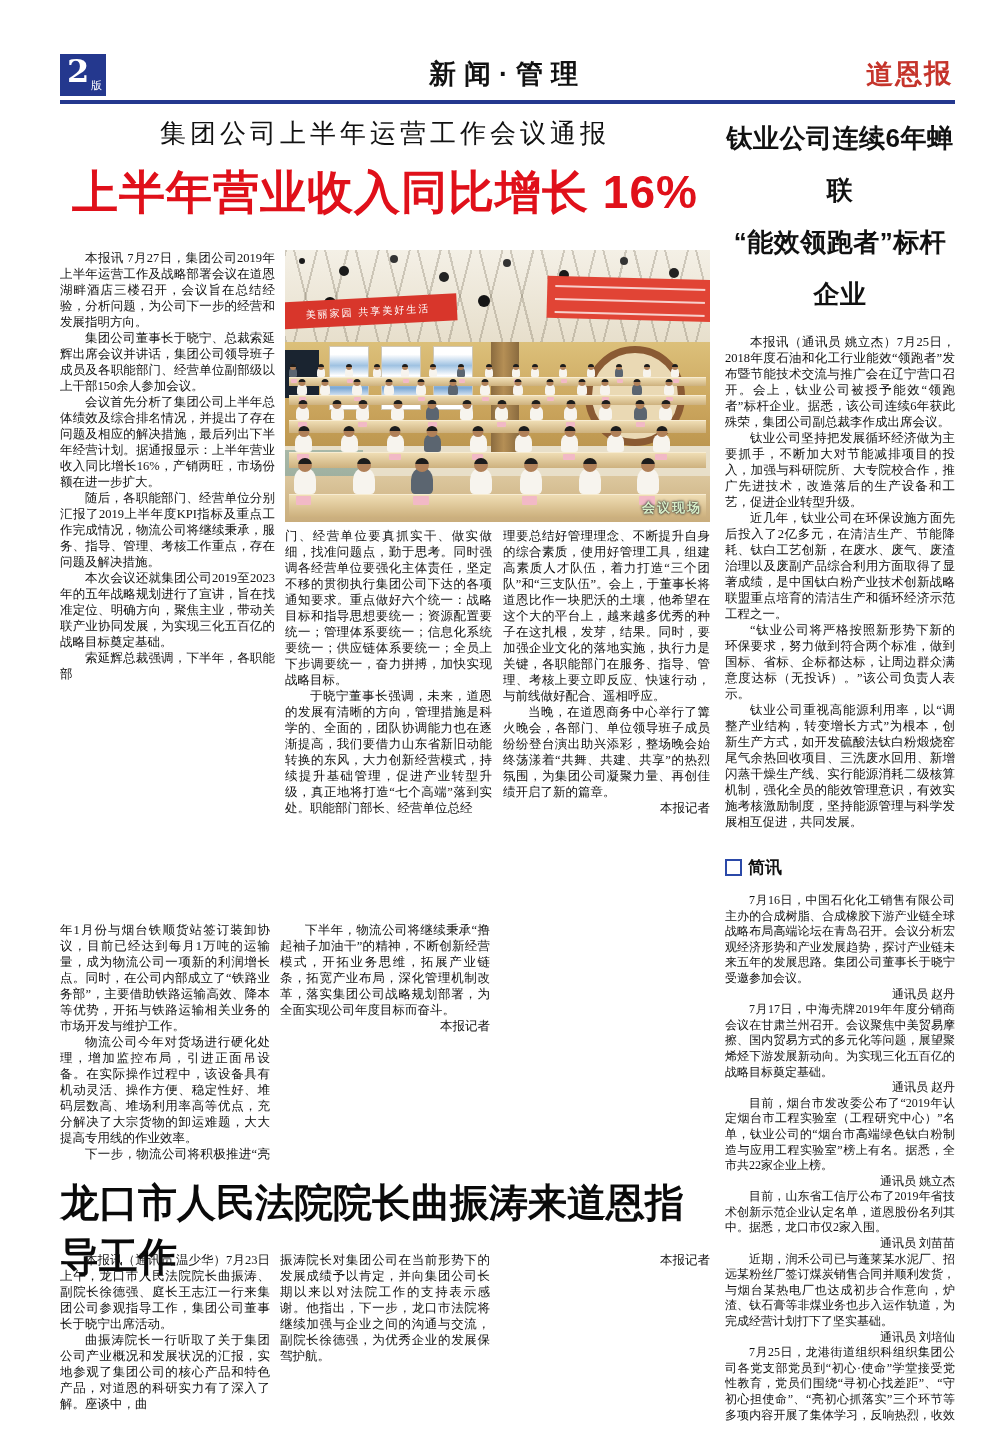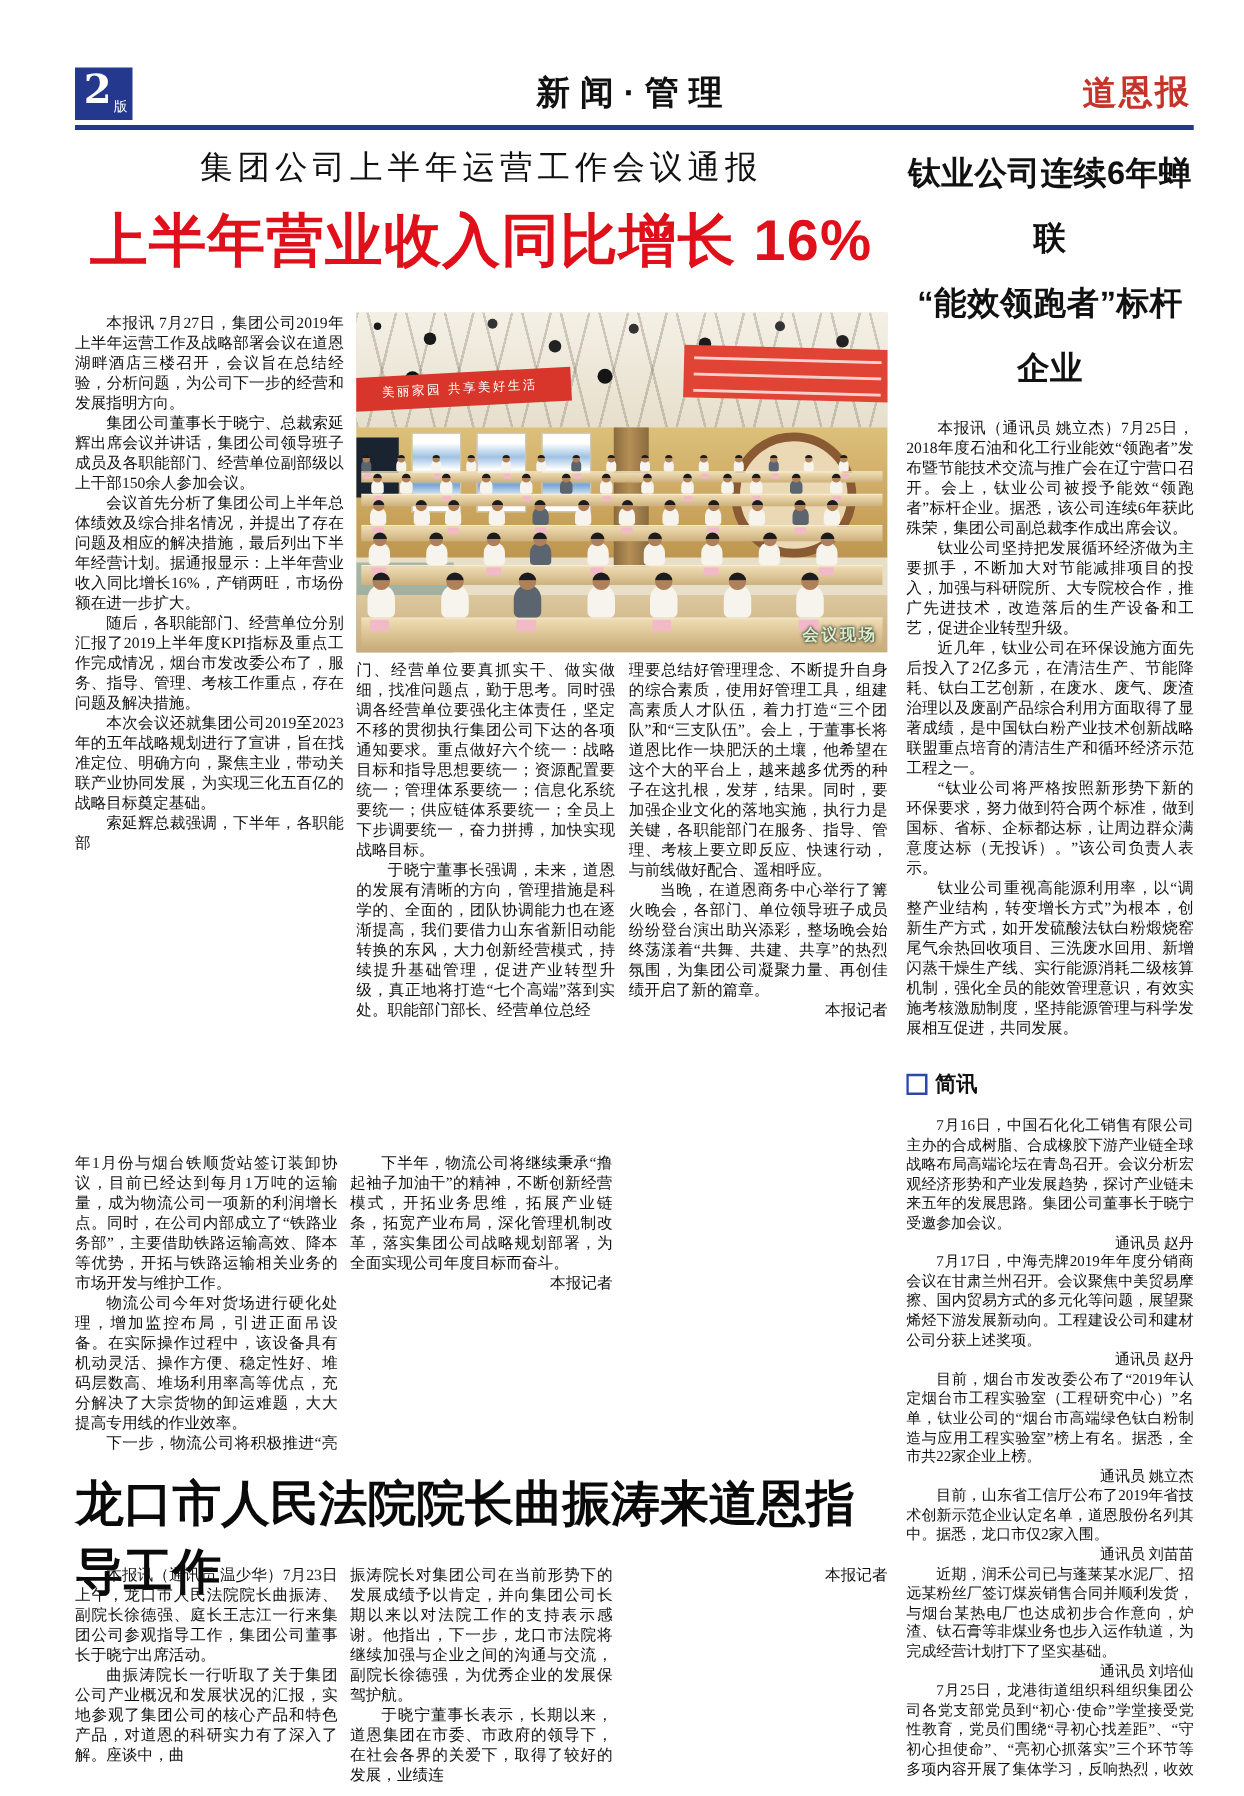--- a/index.html
+++ b/index.html
@@ -112,21 +112,21 @@
   </div>
 
   <div class="a1-kicker">集团公司上半年运营工作会议通报</div>
   <div class="a1-headline">上半年营业收入同比增长 16%</div>
 
   <div class="a1-body">
     <div class="a1-col1 colbox">
         <p class="para ind">本报讯  7月27日，集团公司2019年上半年运营工作及战略部署会议在道恩湖畔酒店三楼召开，会议旨在总结经验，分析问题，为公司下一步的经营和发展指明方向。</p>
         <p class="para ind">集团公司董事长于晓宁、总裁索延辉出席会议并讲话，集团公司领导班子成员及各职能部门、经营单位副部级以上干部150余人参加会议。</p>
         <p class="para ind">会议首先分析了集团公司上半年总体绩效及综合排名情况，并提出了存在问题及相应的解决措施，最后列出下半年经营计划。据通报显示：上半年营业收入同比增长16%，产销两旺，市场份额在进一步扩大。</p>
-        <p class="para ind">随后，各职能部门、经营单位分别汇报了2019上半年度KPI指标及重点工作完成情况，烟台市发改委公布了，服务、指导、管理、考核工作重点，存在问题及解决措施。</p>
+        <p class="para ind">随后，各职能部门、经营单位分别汇报了2019上半年度KPI指标及重点工作完成情况，物流公司将继续秉承，服务、指导、管理、考核工作重点，存在问题及解决措施。</p>
         <p class="para ind">本次会议还就集团公司2019至2023年的五年战略规划进行了宣讲，旨在找准定位、明确方向，聚焦主业，带动关联产业协同发展，为实现三化五百亿的战略目标奠定基础。</p>
         <p class="para ind">索延辉总裁强调，下半年，各职能部</p>
       </div>
     <div class="a1-right">
       <div class="photo">
         <div class="ph-ceiling"></div>
         <div class="ph-lights"></div>
         <div class="ph-wall"></div>
         <div class="ph-tv"></div>
         <div class="ph-poster" style="left:44px"></div>
@@ -371,21 +371,20 @@
   </div>
 
   <div class="a3-headline">龙口市人民法院院长曲振涛来道恩指导工作</div>
   <div class="a3-body threecol">
     <div class="c colbox">
         <p class="para ind">本报讯（通讯员 温少华）7月23日上午，龙口市人民法院院长曲振涛、副院长徐德强、庭长王志江一行来集团公司参观指导工作，集团公司董事长于晓宁出席活动。</p>
         <p class="para ind">曲振涛院长一行听取了关于集团公司产业概况和发展状况的汇报，实地参观了集团公司的核心产品和特色产品，对道恩的科研实力有了深入了解。座谈中，曲</p>
       </div>
     <div class="c colbox">
         <p class="para cont">振涛院长对集团公司在当前形势下的发展成绩予以肯定，并向集团公司长期以来以对法院工作的支持表示感谢。他指出，下一步，龙口市法院将继续加强与企业之间的沟通与交流，副院长徐德强，为优秀企业的发展保驾护航。</p>
-        <p class="para ind">于晓宁董事长表示，长期以来，道恩集团在市委、市政府的领导下，在社会各界的关爱下，取得了较好的发展，业绩连</p>
       </div>
     <div class="c colbox">
         <p class="para sig">本报记者</p>
       </div>
   </div>
 
   <div class="rightcol">
     <div class="t-headline">钛业公司连续6年蝉联</div>
     <div class="t-headline">“能效领跑者”标杆企业</div>
     <div class="t-body colbox">
@@ -395,21 +394,21 @@
         <p class="para ind">“钛业公司将严格按照新形势下新的环保要求，努力做到符合两个标准，做到国标、省标、企标都达标，让周边群众满意度达标（无投诉）。”该公司负责人表示。</p>
         <p class="para ind">钛业公司重视高能源利用率，以“调整产业结构，转变增长方式”为根本，创新生产方式，如开发硫酸法钛白粉煅烧窑尾气余热回收项目、三洗废水回用、新增闪蒸干燥生产线、实行能源消耗二级核算机制，强化全员的能效管理意识，有效实施考核激励制度，坚持能源管理与科学发展相互促进，共同发展。</p>
       </div>
     <div class="briefs-hd">
       <span class="blue-square"></span>
       <span>简讯</span>
     </div>
     <div class="briefs colbox">
         <p class="para ind">7月16日，中国石化化工销售有限公司主办的合成树脂、合成橡胶下游产业链全球战略布局高端论坛在青岛召开。会议分析宏观经济形势和产业发展趋势，探讨产业链未来五年的发展思路。集团公司董事长于晓宁受邀参加会议。</p>
         <p class="para sig">通讯员 赵丹</p>
-        <p class="para ind">7月17日，中海壳牌2019年年度分销商会议在甘肃兰州召开。会议聚焦中美贸易摩擦、国内贸易方式的多元化等问题，展望聚烯烃下游发展新动向。工程建设公司和建材公司分获上述奖项。</p>
+        <p class="para ind">7月17日，中海壳牌2019年年度分销商会议在甘肃兰州召开。会议聚焦中美贸易摩擦、国内贸易方式的多元化等问题，展望聚烯烃下游发展新动向。为实现三化五百亿的战略目标奠定基础。</p>
         <p class="para sig">通讯员 赵丹</p>
         <p class="para ind">目前，烟台市发改委公布了“2019年认定烟台市工程实验室（工程研究中心）”名单，钛业公司的“烟台市高端绿色钛白粉制造与应用工程实验室”榜上有名。据悉，全市共22家企业上榜。</p>
         <p class="para sig">通讯员 姚立杰</p>
         <p class="para ind">目前，山东省工信厅公布了2019年省技术创新示范企业认定名单，道恩股份名列其中。据悉，龙口市仅2家入围。</p>
         <p class="para sig">通讯员 刘苗苗</p>
         <p class="para ind">近期，润禾公司已与蓬莱某水泥厂、招远某粉丝厂签订煤炭销售合同并顺利发货，与烟台某热电厂也达成初步合作意向，炉渣、钛石膏等非煤业务也步入运作轨道，为完成经营计划打下了坚实基础。</p>
         <p class="para sig">通讯员 刘培仙</p>
         <p class="para ind">7月25日，龙港街道组织科组织集团公司各党支部党员到“初心·使命”学堂接受党性教育，党员们围绕“寻初心找差距”、“守初心担使命”、“亮初心抓落实”三个环节等多项内容开展了集体学习，反响热烈，收效显著。</p>
       </div>
   </div>

